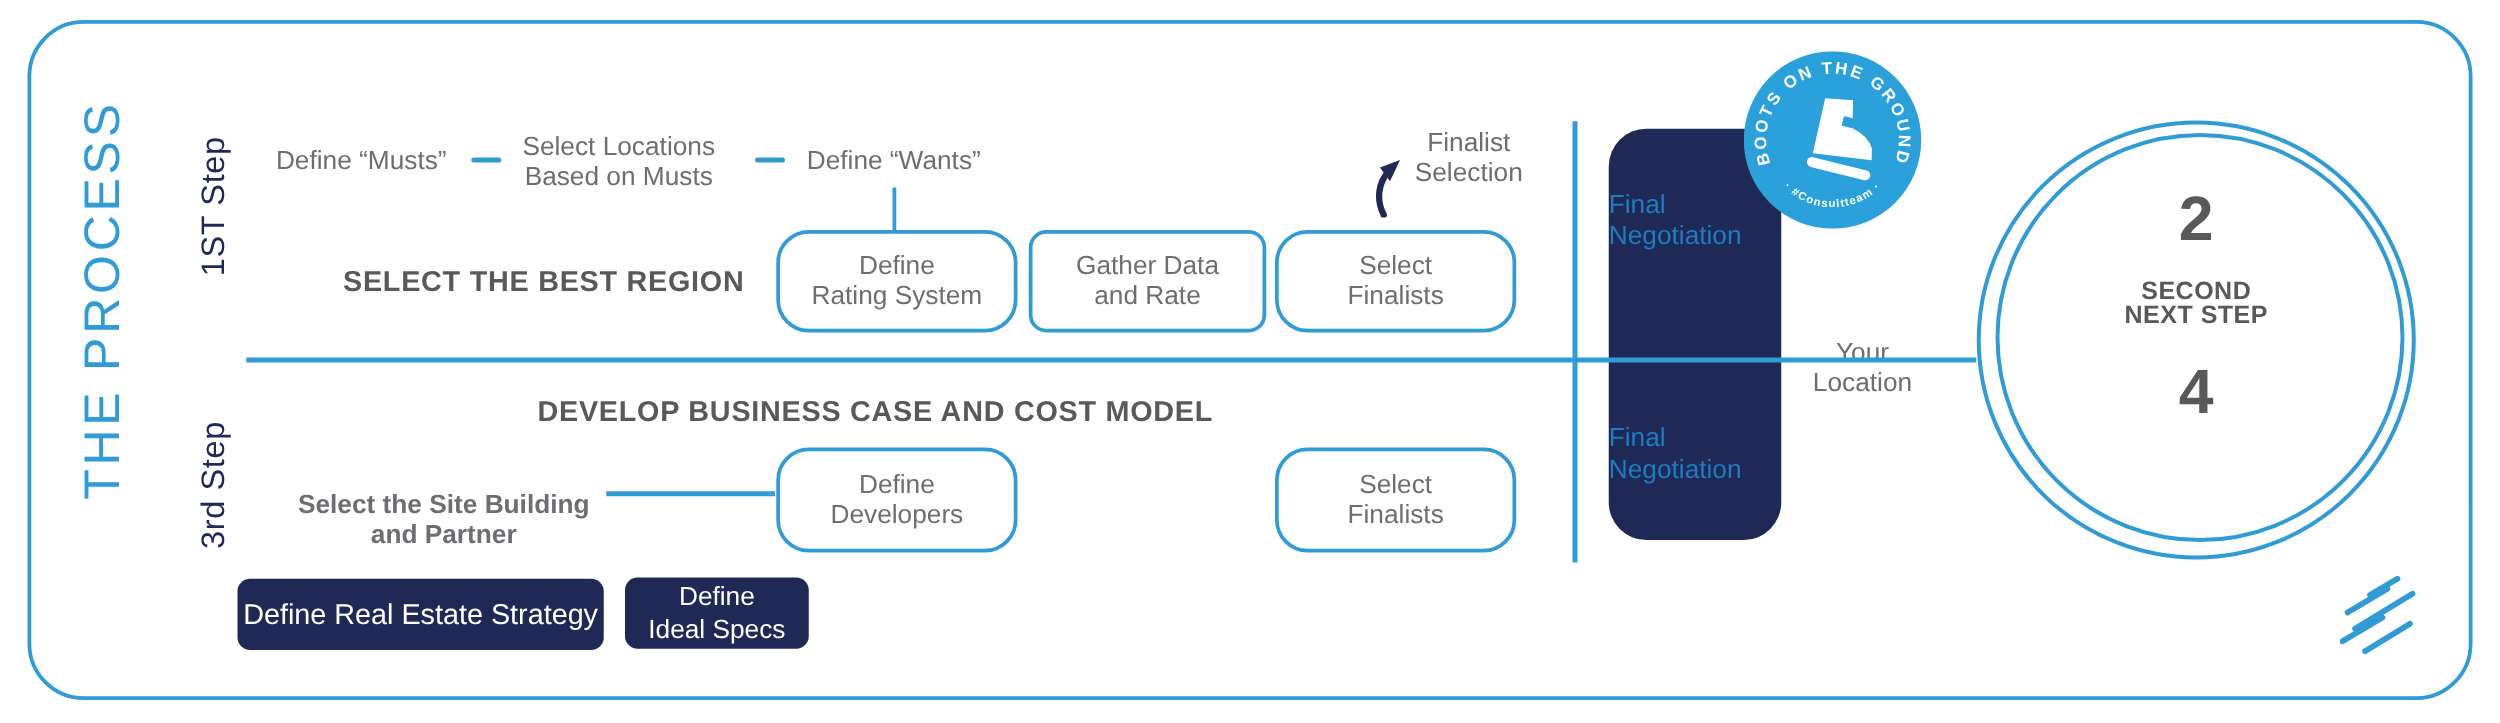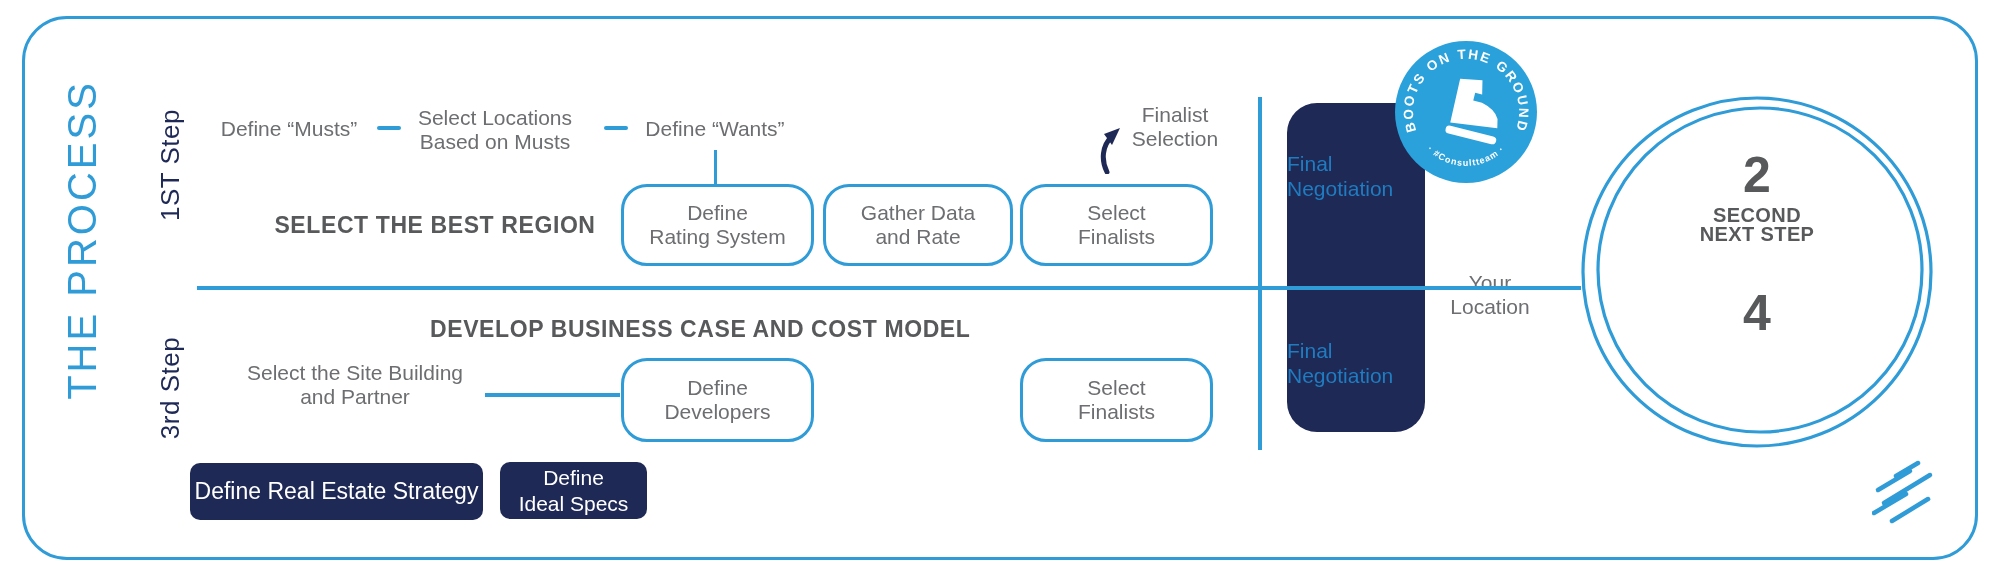--- a/index.html
+++ b/index.html
@@ -30,21 +30,21 @@
   .navy-panel { position:absolute; left:1287px; top:103px; width:138px; height:329px;
     border-radius:30px; background:var(--navy); z-index:2; }
   .panel-text { position:absolute; left:1287px; width:138px; color:var(--panel-blue);
     font-size:21px; line-height:1.2; text-align:left; white-space:pre-line; z-index:3; }
   .darkbox { position:absolute; background:var(--navy); border-radius:10px; color:#fff;
     display:flex; align-items:center; justify-content:center; text-align:center;
     white-space:pre-line; }
   .circle-num { position:absolute; width:150px; text-align:center; color:var(--dark-gray);
     font-size:50px; font-weight:bold; line-height:1; }
   .circle-label { position:absolute; width:200px; text-align:center; color:var(--dark-gray);
-    font-size:20px; font-weight:bold; line-height:0.95; letter-spacing:0.4px; white-space:pre-line; }
+    font-size:20px; font-weight:bold; line-height:0.95; letter-spacing:0.4px; white-space:pre-line;margin-top:18px; }
   svg .blue-stroke { stroke:var(--blue); }
   svg .navy-fill { fill:var(--navy); }
   svg .navy-stroke { stroke:var(--navy); }
 </style>
 </head>
 <body>
 
 <div class="canvas">
 
   <div class="card"></div>
@@ -57,21 +57,21 @@
   <div class="dash" style="left:377px;top:126px;"></div>
   <div class="glabel abs" style="left:405px;top:106px;width:180px;">Select Locations
 Based on Musts</div>
   <div class="dash" style="left:604px;top:126px;"></div>
   <div class="glabel abs" style="left:625px;top:117px;width:180px;">Define “Wants”</div>
   <div class="thin-vline" style="left:714px;top:150px;height:36px;"></div>
 
   <div class="heading abs" style="left:235px;top:212px;width:400px;">SELECT THE BEST REGION</div>
   <div class="pbox" style="left:621px;top:184px;width:187px;height:76px;">Define
 Rating System</div>
-  <div class="pbox" style="left:823px;top:184px;width:184px;height:76px;">Gather Data
+  <div class="pbox" style="left:823px;top:184px;width:184px;height:76px;border-radius:14px;">Gather Data
 and Rate</div>
   <div class="pbox" style="left:1020px;top:184px;width:187px;height:76px;">Select
 Finalists</div>
 
   <div class="glabel abs" style="left:1115px;top:103px;width:120px;">Finalist
 Selection</div>
   <svg class="abs" style="left:1098px;top:126px;" width="34" height="48" viewBox="0 0 34 48">
     <path d="M9,46 C3,34 4,20 14,10" fill="none" class="navy-stroke" stroke-width="5" stroke-linecap="round"></path>
     <polygon points="22,2 6,8 14,19" class="navy-fill"></polygon>
   </svg>
@@ -109,21 +109,21 @@
   <svg class="abs" style="left:1577px;top:92px;" width="360" height="360" viewBox="0 0 360 360">
     <circle cx="180" cy="180" r="174" fill="none" class="blue-stroke" stroke-width="3.2"></circle>
     <circle cx="183" cy="178" r="162" fill="none" class="blue-stroke" stroke-width="3.2"></circle>
   </svg>
   <div class="circle-num" style="left:1682px;top:150px;">2</div>
   <div class="circle-label" style="left:1657px;top:206px;">SECOND
 NEXT STEP</div>
   <div class="circle-num" style="left:1682px;top:288px;">4</div>
 
   <div class="heading abs" style="left:430px;top:316px;width:500px;">DEVELOP BUSINESS CASE AND COST MODEL</div>
-  <div class="glabel abs" style="left:230px;top:361px;width:250px;">Select the Site Building
+  <div class="glabel abs" style="left:230px;top:392px;width:250px;font-weight:bold;">Select the Site Building
 and Partner</div>
   <div class="hline" style="left:485px;top:393px;width:135px;"></div>
 
   <div class="pbox" style="left:621px;top:358px;width:187px;height:78px;">Define
 Developers</div>
   <div class="pbox" style="left:1020px;top:358px;width:187px;height:78px;">Select
 Finalists</div>
 
   <div class="darkbox" style="left:190px;top:463px;width:293px;height:57px;font-size:23px;">Define Real Estate Strategy</div>
   <div class="darkbox" style="left:500px;top:462px;width:147px;height:57px;font-size:21px;line-height:1.2;">Define

